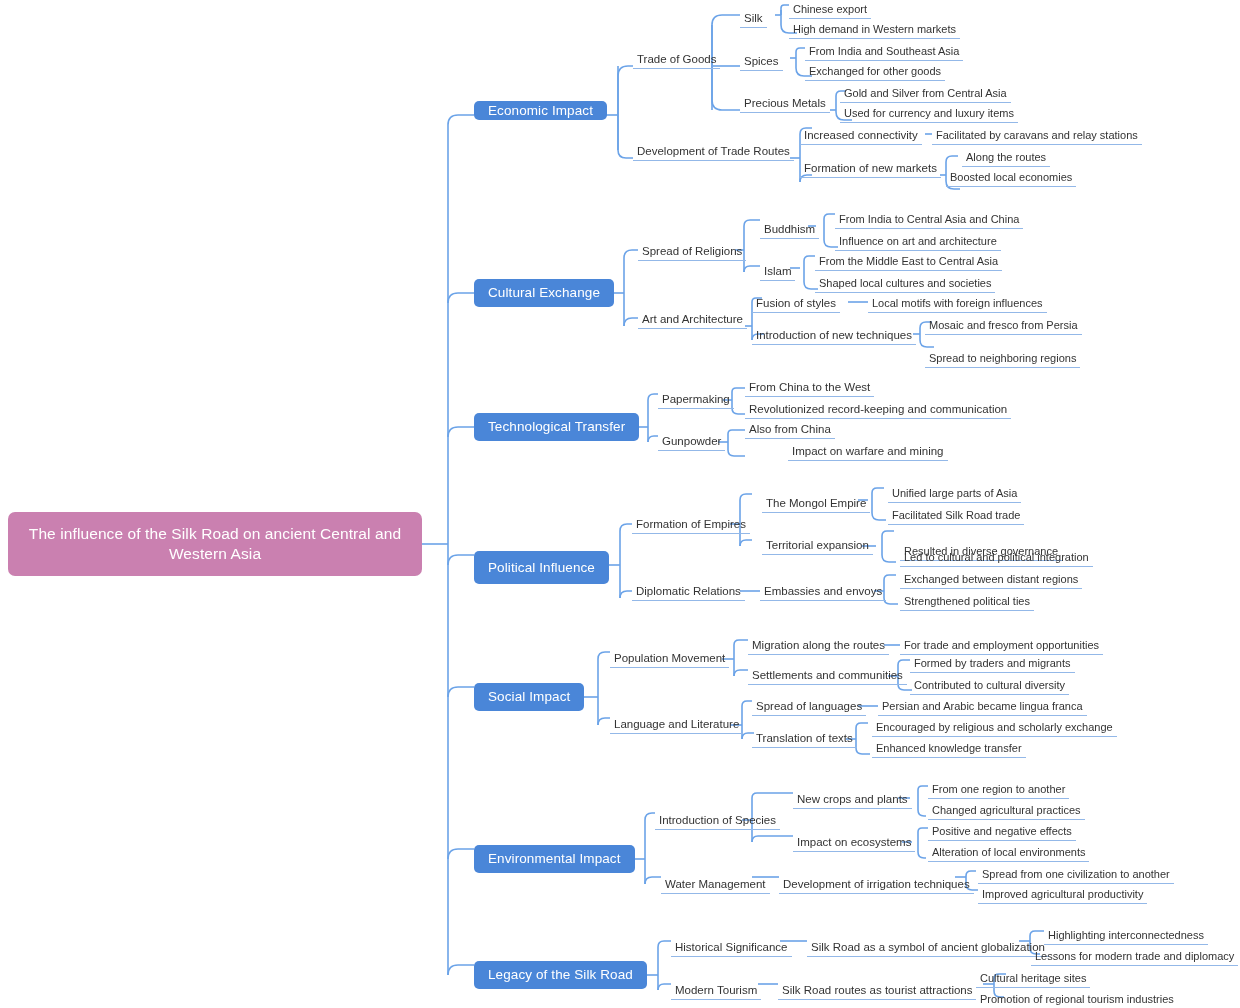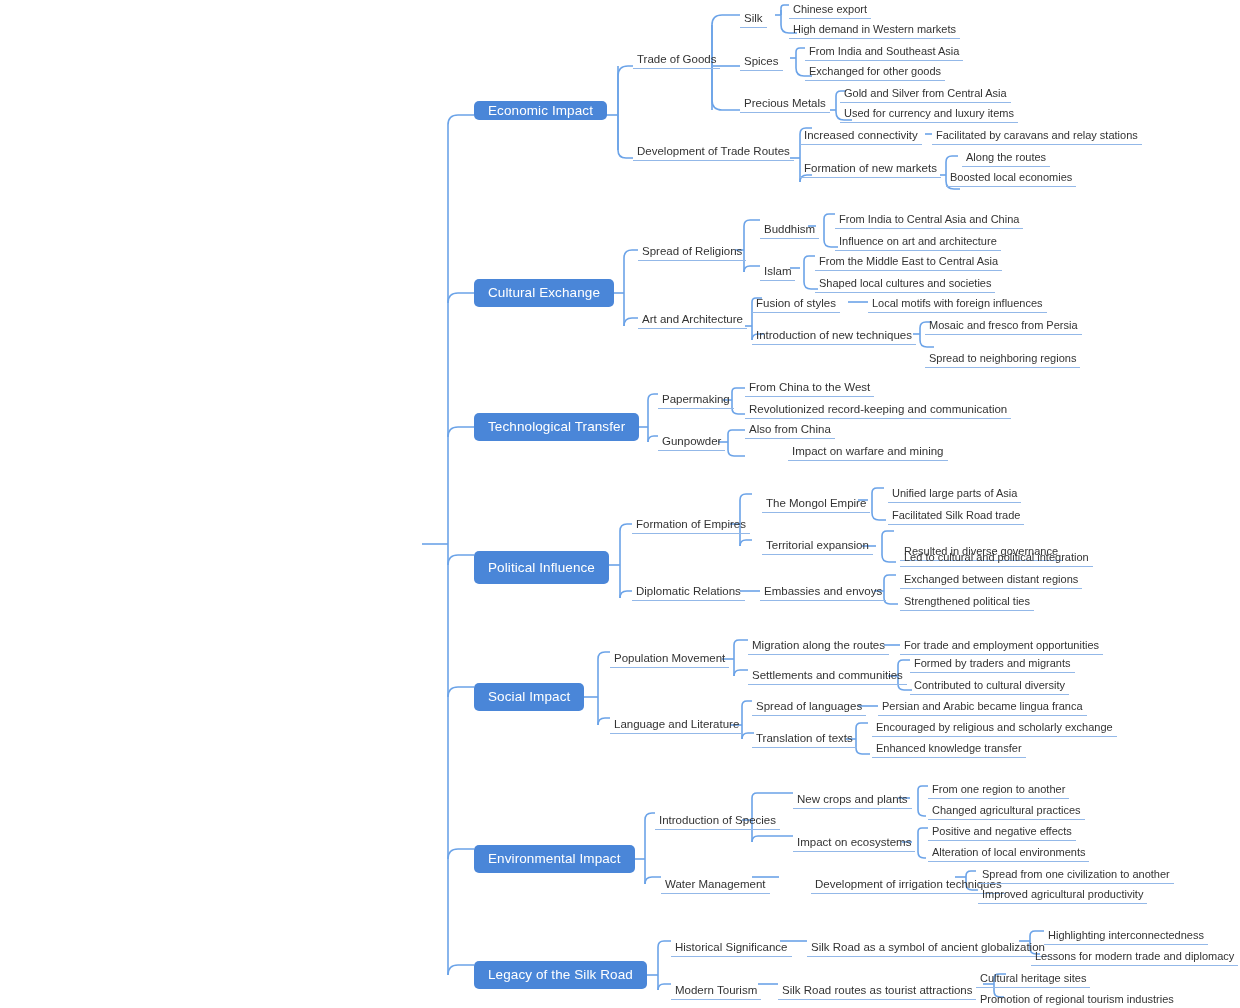--- a/index.html
+++ b/index.html
@@ -215,20 +215,23 @@
       <path d="M1019,941 H1030"></path>
       <path d="M1030,941 V948 Q1030,954 1036,954 H1040"></path>
       <path d="M1030,941 V936 Q1030,931 1035,931 H1044"></path>
       <path d="M758,984 H778"></path>
       <path d="M983,984 H994"></path>
       <path d="M994,984 V991 Q994,997 1000,997 H1004"></path>
       <path d="M994,984 V979 Q994,974 999,974 H1006"></path>
     </g>
   </svg>
 
+  <div class="root-node" style="left:8px;top:512px;width:414px;height:64px;">
+    <span>The influence of the Silk Road on ancient Central and Western Asia</span>
+  </div>
 
   <div class="l1-node" style="left:474px;top:101px;height:19px;">
     <span>Economic Impact</span>
   </div>
   <div class="l1-node" style="left:474px;top:279px;height:28px;">
     <span>Cultural Exchange</span>
   </div>
   <div class="l1-node" style="left:474px;top:413px;height:28px;">
     <span>Technological Transfer</span>
   </div>
@@ -305,21 +308,21 @@
       <div class="t-node l4" style="left: 872px; top: 720px;">Encouraged by religious and scholarly exchange</div>
       <div class="t-node l4" style="left: 872px; top: 741px;">Enhanced knowledge transfer</div>
       <div class="t-node l2" style="left: 655px; top: 813px;">Introduction of Species</div>
       <div class="t-node l3" style="left: 793px; top: 792px;">New crops and plants</div>
       <div class="t-node l4" style="left: 928px; top: 782px;">From one region to another</div>
       <div class="t-node l4" style="left: 928px; top: 803px;">Changed agricultural practices</div>
       <div class="t-node l3" style="left: 793px; top: 835px;">Impact on ecosystems</div>
       <div class="t-node l4" style="left: 928px; top: 824px;">Positive and negative effects</div>
       <div class="t-node l4" style="left: 928px; top: 845px;">Alteration of local environments</div>
       <div class="t-node l2" style="left: 661px; top: 877px;">Water Management</div>
-      <div class="t-node l3" style="left: 779px; top: 877px; margin-left: 32px;">Development of irrigation techniques</div>
+      <div class="t-node l3" style="left: 779px; top: 877px;">Development of irrigation techniques</div>
       <div class="t-node l4" style="left: 978px; top: 867px;">Spread from one civilization to another</div>
       <div class="t-node l4" style="left: 978px; top: 887px;">Improved agricultural productivity</div>
       <div class="t-node l2" style="left: 671px; top: 940px;">Historical Significance</div>
       <div class="t-node l3" style="left: 807px; top: 940px;">Silk Road as a symbol of ancient globalization</div>
       <div class="t-node l4" style="left: 1044px; top: 928px;">Highlighting interconnectedness</div>
       <div class="t-node l4" style="left: 1031px; top: 949px;">Lessons for modern trade and diplomacy</div>
       <div class="t-node l2" style="left: 671px; top: 983px;">Modern Tourism</div>
       <div class="t-node l3" style="left: 778px; top: 983px;">Silk Road routes as tourist attractions</div>
       <div class="t-node l4" style="left: 976px; top: 971px;">Cultural heritage sites</div>
       <div class="t-node l4" style="left: 976px; top: 992px;">Promotion of regional tourism industries</div>

